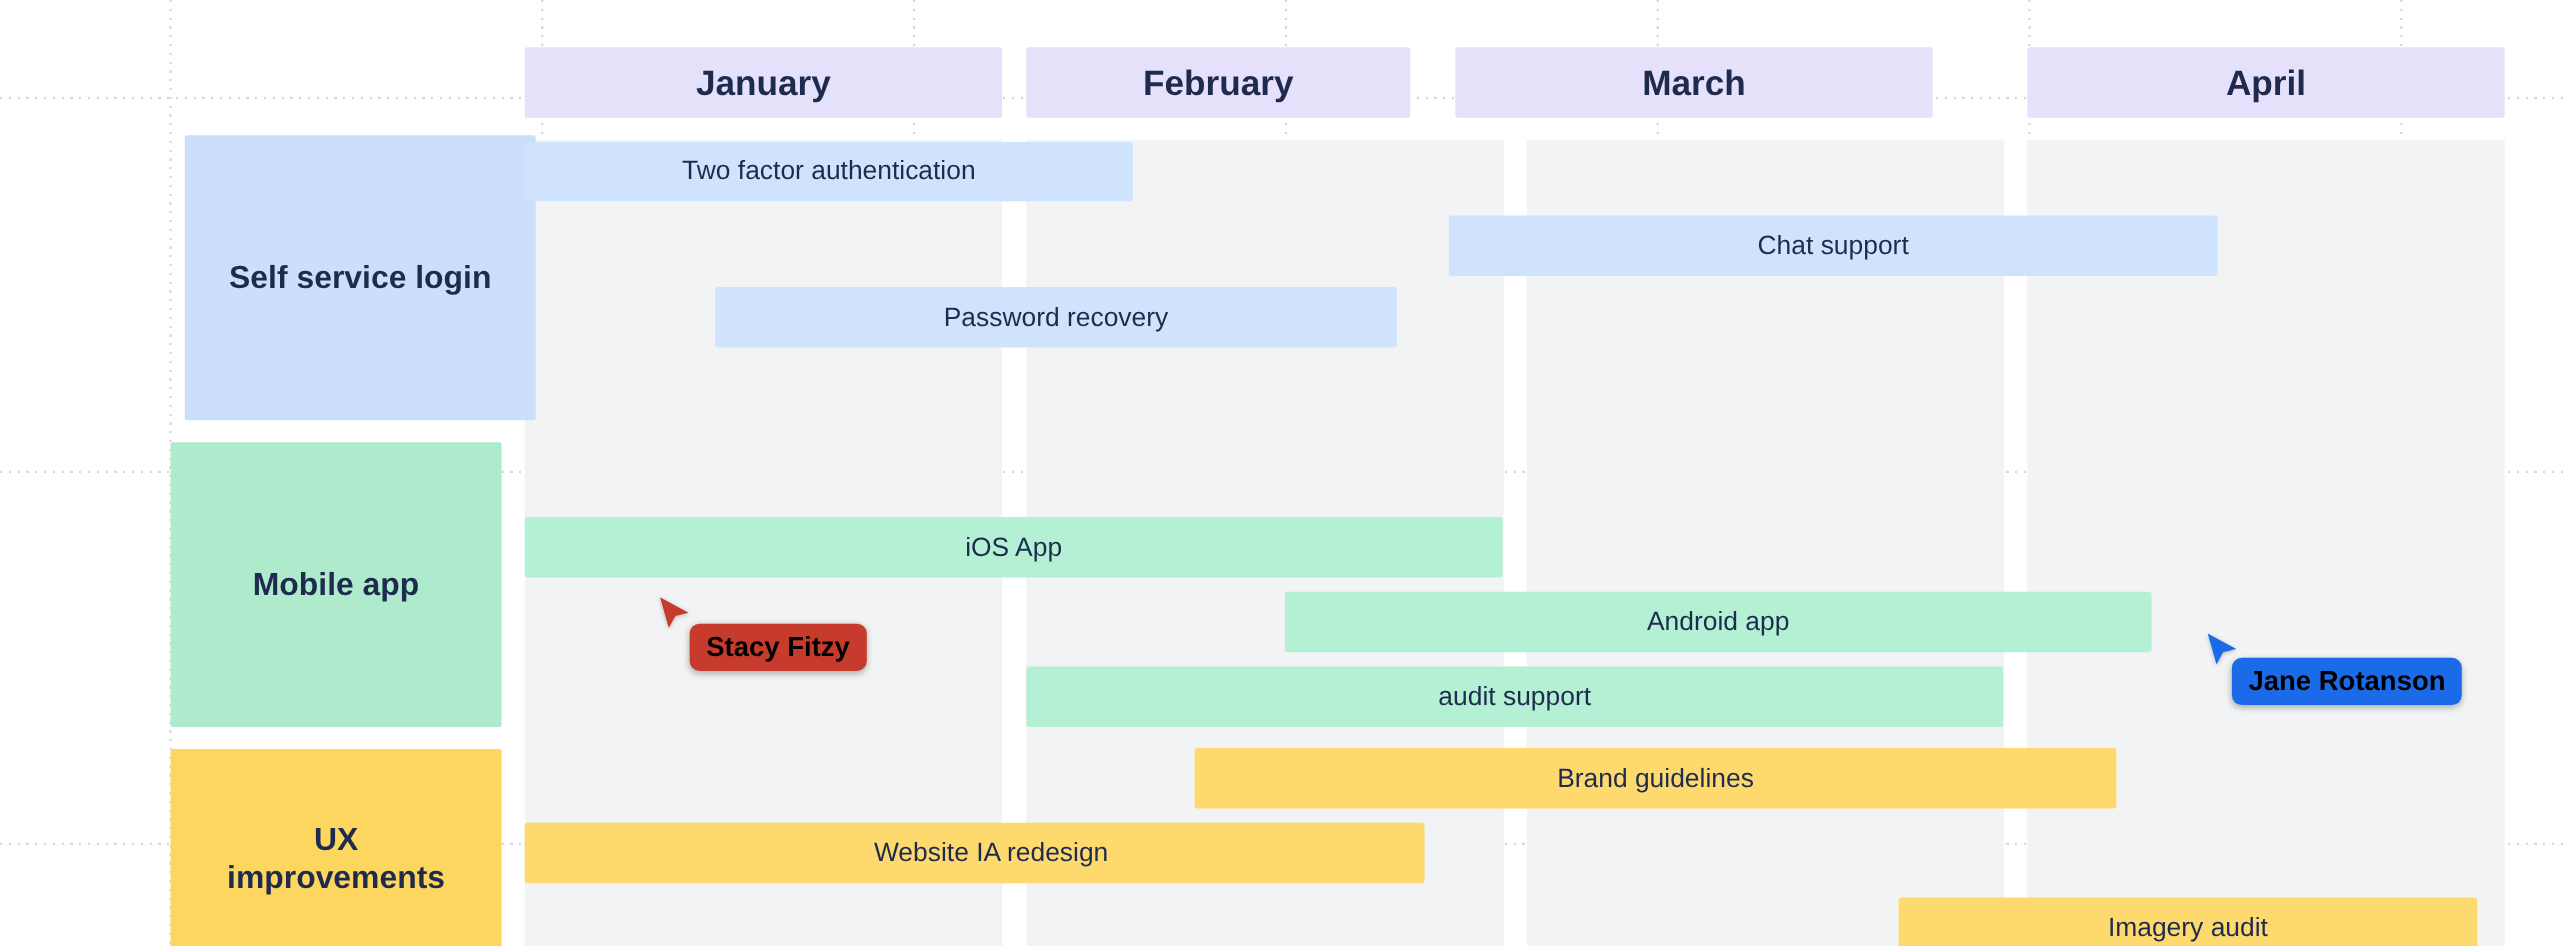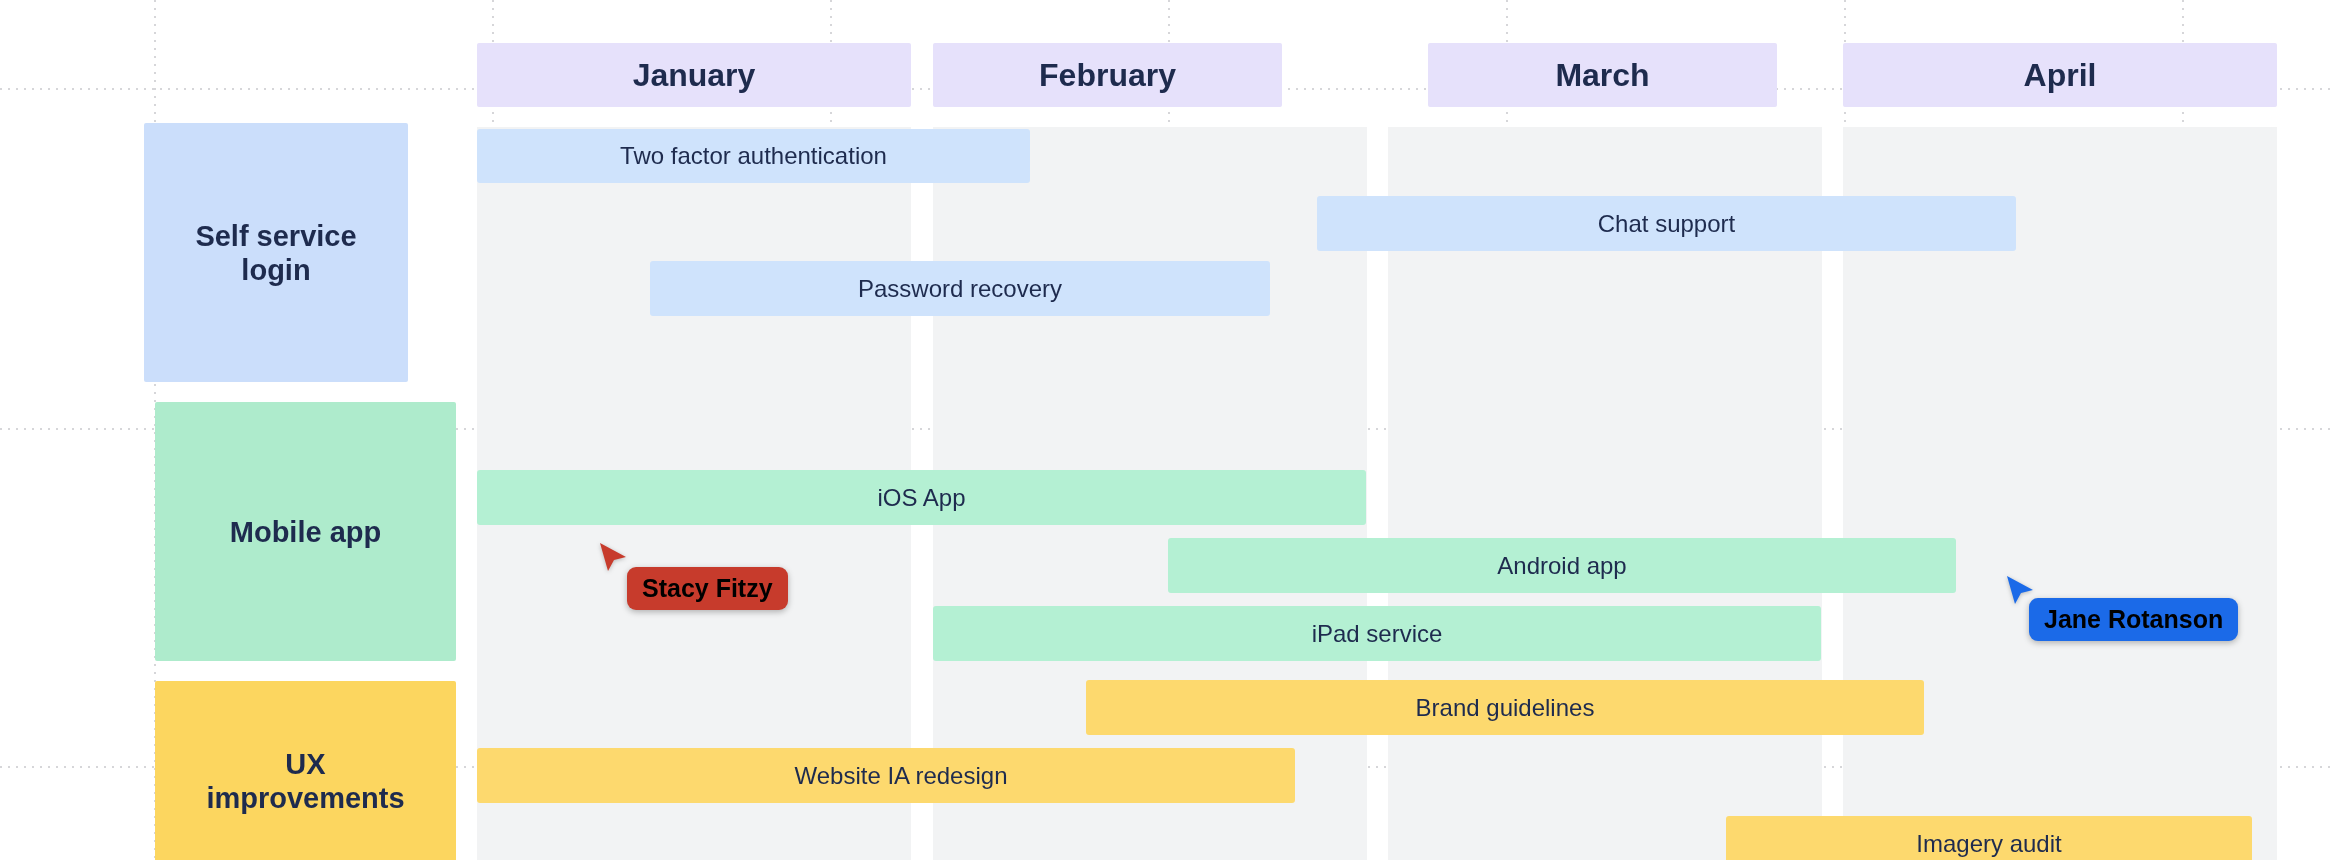--- a/index.html
+++ b/index.html
@@ -72,34 +72,34 @@
     </div>
   <div id="column-layer">
       <div class="day-col" style="left: 477px; width: 434px;"></div>
       <div class="day-col" style="left: 933px; width: 434px;"></div>
       <div class="day-col" style="left: 1388px; width: 434px;"></div>
       <div class="day-col" style="left: 1843px; width: 434px;"></div>
     </div>
 
   <div class="month-header" style="left: 477px; width: 434px;">January</div>
   <div class="month-header" style="left: 933px; width: 349px;">February</div>
-  <div class="month-header" style="left: 1428px; width: 349px;">March</div>
+  <div class="month-header" style="left: 1323px; width: 434px;">March</div>
   <div class="month-header" style="left: 1843px; width: 434px;">April</div>
 
-  <div class="row-label row-label--blue" style="left: 144px; top: 123px; width: 264px; height: 259px;">Self service login</div>
+  <div class="row-label row-label--blue" style="left: 168px; top: 123px; width: 319px; height: 259px;">Self service login</div>
   <div class="row-label row-label--green" style="left: 155px; top: 402px; width: 301px; height: 259px;">Mobile app</div>
   <div class="row-label row-label--yellow" style="left: 155px; top: 681px; width: 301px; height: 200px;">UX improvements</div>
 
   <div class="bar bar--blue" style="left: 477px; top: 129px; width: 553px; height: 54px;">Two factor authentication</div>
   <div class="bar bar--blue" style="left: 1317px; top: 196px; width: 699px; height: 55px;">Chat support</div>
   <div class="bar bar--blue" style="left: 650px; top: 261px; width: 620px; height: 55px;">Password recovery</div>
 
   <div class="bar bar--green" style="left: 477px; top: 470px; width: 889px; height: 55px;">iOS App</div>
   <div class="bar bar--green" style="left: 1168px; top: 538px; width: 788px; height: 55px;">Android app</div>
-  <div class="bar bar--green" style="left: 933px; top: 606px; width: 888px; height: 55px;">iPad service</div>
+  <div class="bar bar--green" style="left: 933px; top: 606px; width: 888px; height: 55px;">audit support</div>
 
   <div class="bar bar--yellow" style="left: 1086px; top: 680px; width: 838px; height: 55px;">Brand guidelines</div>
   <div class="bar bar--yellow" style="left: 477px; top: 748px; width: 788px; height: 55px; padding-left: 30px;">Website IA redesign</div>
   <div class="bar bar--yellow" style="left: 1726px; top: 816px; width: 526px; height: 55px;">Imagery audit</div>
 
   <div class="cursor" style="left: 600px; top: 543px;">
     <svg width="30" height="30" viewBox="0 0 30 30">
       <polygon points="0,0 26,14 14,17 8,28" fill="#c73b2c"></polygon>
     </svg>
   </div>

